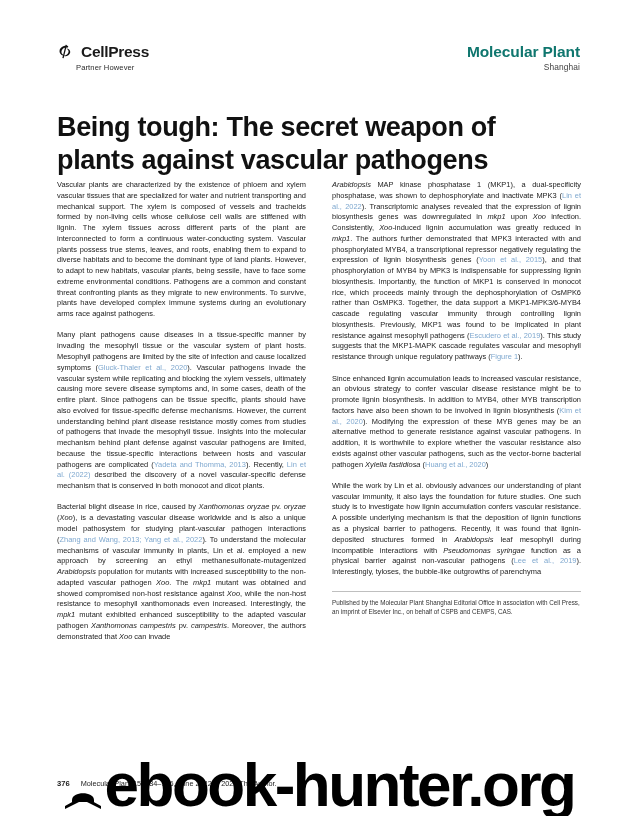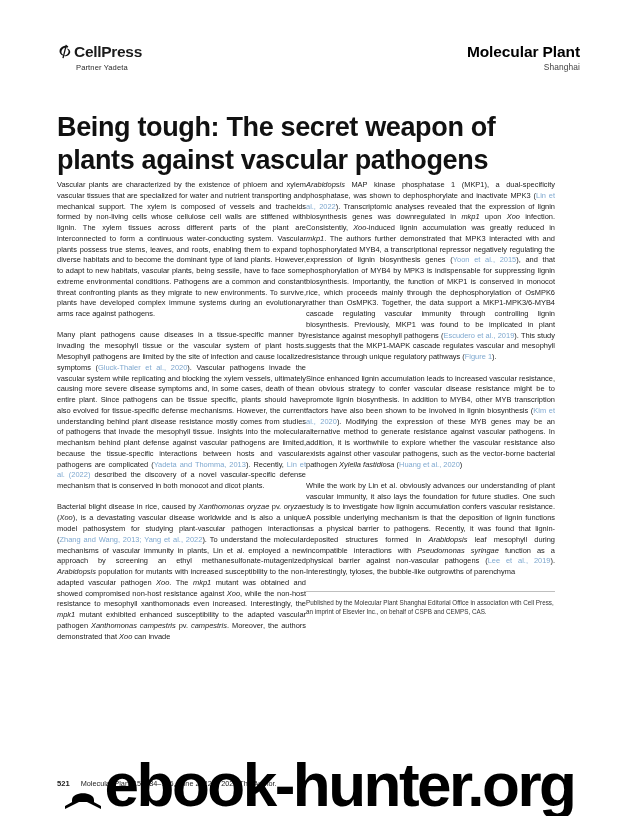--- a/index.html
+++ b/index.html
@@ -33,21 +33,21 @@
   }
   .cellpress {
     position: absolute;
     left: 0;
     top: 0;
     width: 180px;
   }
   .cp-row {
     display: flex;
     align-items: center;
-    gap: 2px;
+    gap: 9px;
   }
   .cp-mark {
     width: 15px;
     height: 15px;
     display: block;
   }
   .cp-word {
     font-family: "Liberation Sans", sans-serif;
     font-weight: bold;
     font-size: 15.5px;
@@ -67,21 +67,21 @@
   .journal {
     position: absolute;
     right: 0;
     top: 0;
     text-align: right;
   }
   .journal-title {
     font-family: "Liberation Sans", sans-serif;
     font-weight: bold;
     font-size: 15.5px;
-    color: #000000;
+    color: #0f766e;
     letter-spacing: -0.1px;
     line-height: 1.05;
   }
   .journal-sub {
     font-family: "Liberation Sans", sans-serif;
     font-size: 8.4px;
     color: #3f3f3f;
     margin-top: 2px;
     letter-spacing: 0.1px;
   }
@@ -100,20 +100,21 @@
     letter-spacing: -0.35px;
   }
 
   
   .columns {
     position: absolute;
     left: 57px;
     top: 180px;
     width: 524px;
     display: flex;
+    gap: 26px;
   }
   .col {
     width: 249px;
   }
   .col p {
     margin: 0 0 10.5px 0;
     font-family: "Liberation Sans", sans-serif;
     font-size: 7.45px;
     line-height: 1.445;
     text-align: justify;
@@ -190,21 +191,21 @@
       <div class="cp-row">
         <span class="cp-mark">
           <svg width="15" height="15" viewBox="0 0 15 15">
             <path d="M11.2 2.1 C7.6 1.1 3.2 3.0 2.6 6.4 C2.1 9.4 4.6 11.6 7.3 11.4 C5.0 10.4 4.0 8.6 4.6 6.7 C5.3 4.3 8.2 3.0 11.0 3.6 Z" fill="#111"></path>
             <path d="M9.2 4.5 C11.0 5.2 12.0 6.8 11.4 8.6 C10.8 10.6 8.4 11.9 6.0 11.7 C8.8 13.0 12.6 11.5 13.2 8.5 C13.6 6.3 11.8 4.6 9.2 4.5 Z" fill="#111"></path>
             <rect x="7.0" y="0.6" width="1.3" height="13.8" transform="rotate(14 7.6 7.5)" fill="#111"></rect>
           </svg>
         </span>
         <span class="cp-word">CellPress</span>
       </div>
-      <div class="cp-sub">Partner Yadeta</div>
+      <div class="cp-sub">Partner However</div>
     </div>
 
     <div class="journal">
       <div class="journal-title">Molecular Plant</div>
       <div class="journal-sub">Shanghai</div>
     </div>
   </div>
 
   <h1 class="article-title">Being tough: The secret weapon of plants against vascular pathogens</h1>
 
@@ -221,21 +222,21 @@
       <p>Since enhanced lignin accumulation leads to increased vascular resistance, an obvious strategy to confer vascular disease resistance might be to promote lignin biosynthesis. In addition to MYB4, other MYB transcription factors have also been shown to be involved in lignin biosynthesis (<span class="ref">Kim et al., 2020</span>). Modifying the expression of these MYB genes may be an alternative method to generate resistance against vascular pathogens. In addition, it is worthwhile to explore whether the vascular resistance also exists against other vascular pathogens, such as the vector-borne bacterial pathogen <span class="it">Xylella fastidiosa</span> (<span class="ref">Huang et al., 2020</span>)</p>
       <p>While the work by Lin et al. obviously advances our understanding of plant vascular immunity, it also lays the foundation for future studies. One such study is to investigate how lignin accumulation confers vascular resistance. A possible underlying mechanism is that the deposition of lignin functions as a physical barrier to pathogens. Recently, it was found that lignin-deposited structures formed in <span class="it">Arabidopsis</span> leaf mesophyll during incompatible interactions with <span class="it">Pseudomonas syringae</span> function as a physical barrier against non-vascular pathogens (<span class="ref">Lee et al., 2019</span>). Interestingly, tyloses, the bubble-like outgrowths of parenchyma</p>
 
       <div class="pubnote">
         <p>Published by the Molecular Plant Shanghai Editorial Office in association with Cell Press, an imprint of Elsevier Inc., on behalf of CSPB and CEMPS, CAS.</p>
       </div>
     </div>
   </div>
 
   <div class="page-footer">
-    <span class="folio">521</span>
+    <span class="folio">376</span>
     <span>Molecular Plant 15, 934–936, June 2022 © 2022 The Author.</span>
   </div>
 
   <div class="watermark">
     <span class="wm-icon">
       <svg width="40" height="30" viewBox="0 0 40 30">
         <path d="M2 24 L20 14 L38 24 L38 27 L20 18 L2 27 Z" fill="#000"></path>
         <path d="M9 18 C9 9 31 9 31 18 L31 20 L9 20 Z" fill="#000"></path>
       </svg>
     </span><span>ebook-hunter.org</span>

